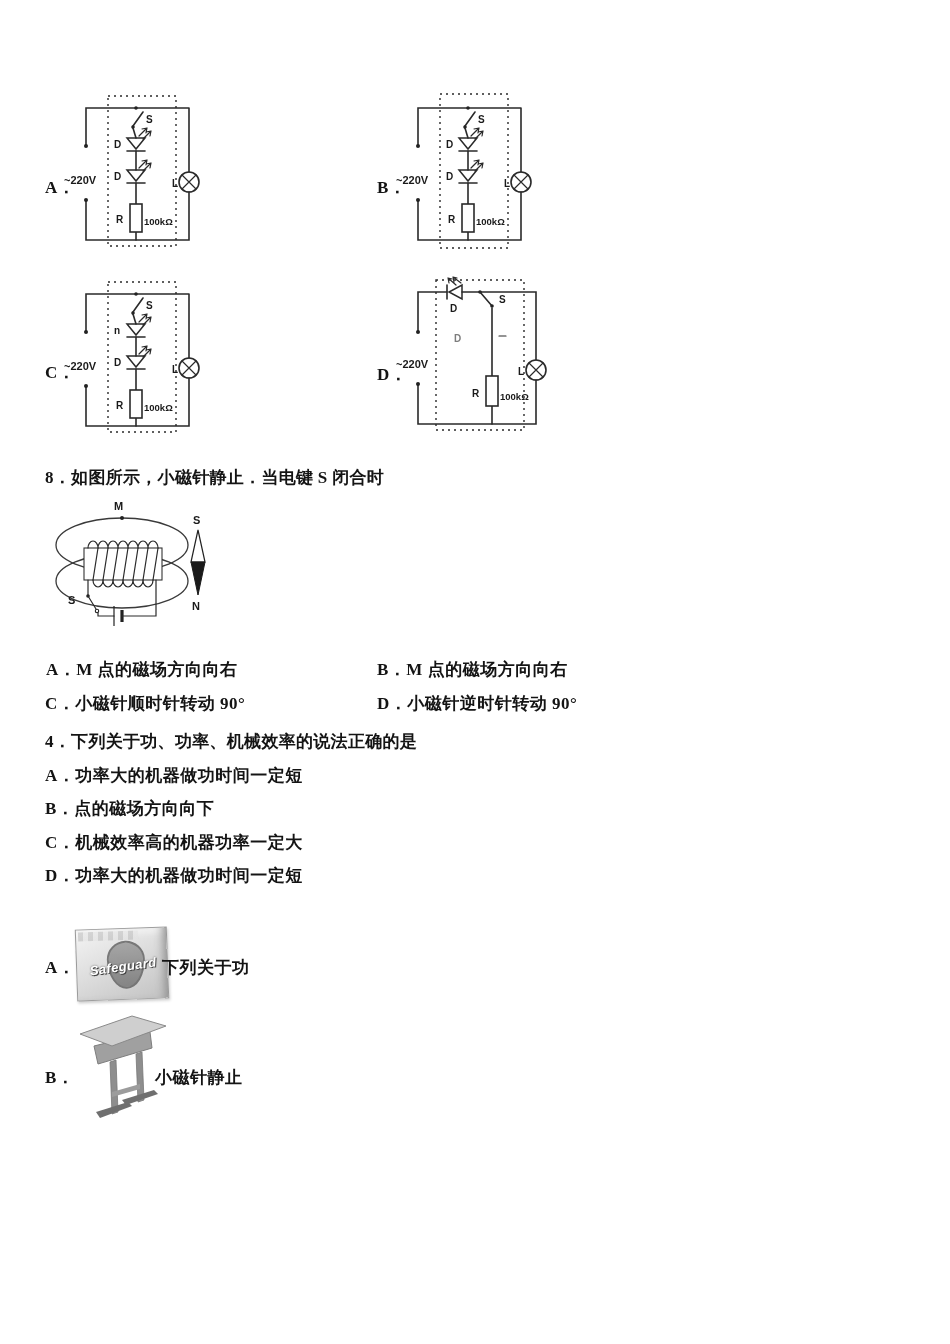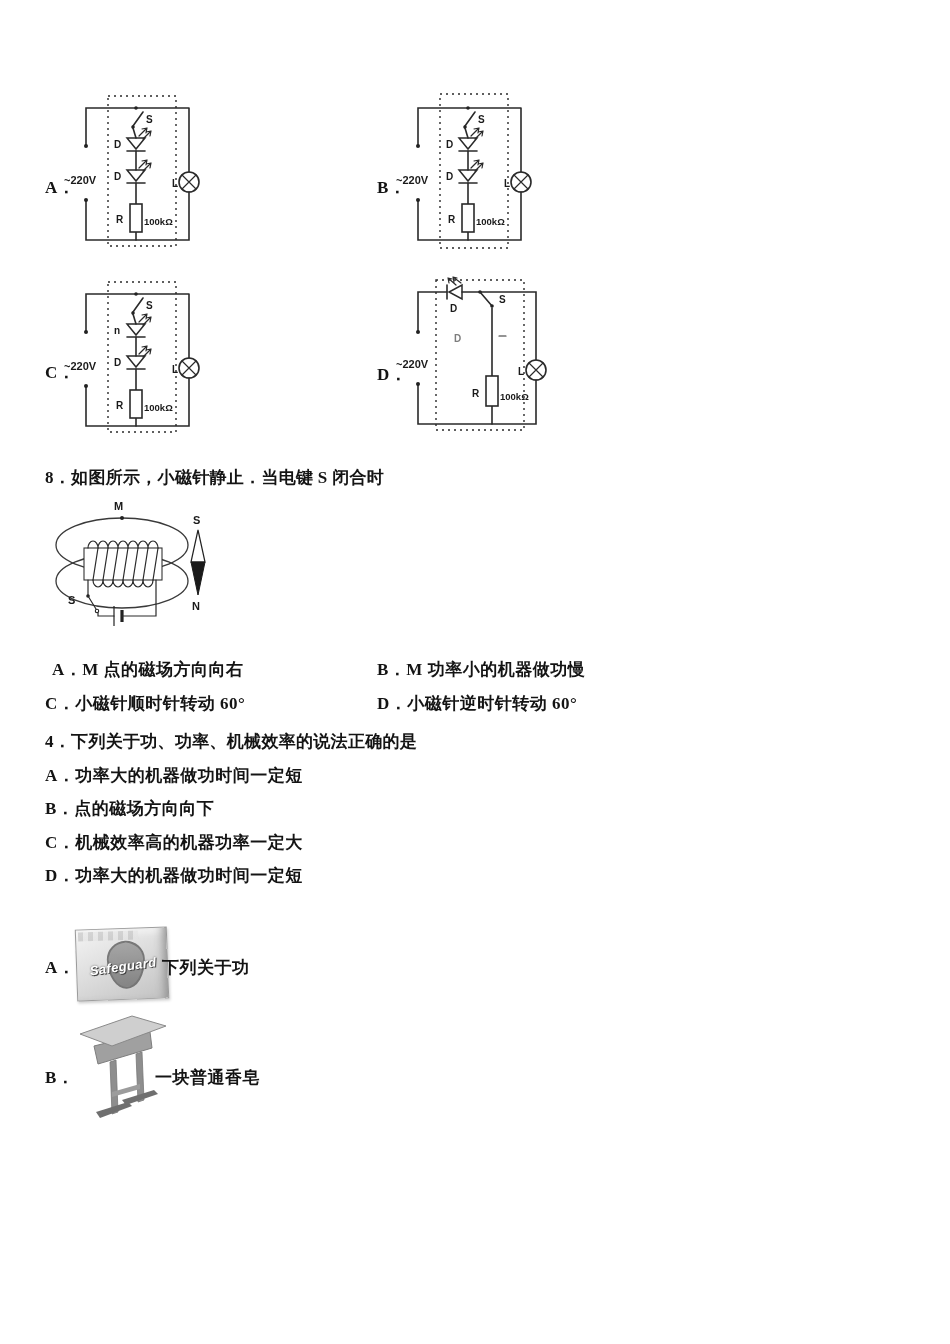--- a/index.html
+++ b/index.html
@@ -219,24 +219,24 @@
       <path class="w2" d="M78,118 L112,118 L112,82"></path>
     </g>
     <g>
       <text x="149" y="26" class="t11">S</text>
       <polygon points="154,32 161,64 147,64" fill="#ffffff" stroke="#222" stroke-width="1.2"></polygon>
       <polygon points="147,64 161,64 154,97" fill="#1a1a1a" stroke="#1a1a1a"></polygon>
       <text x="148" y="112" class="t11">N</text>
     </g>
   </svg>
 
-  <div class="txt" style="left:52px;top:658px">A．M 点的磁场方向向右</div>
-  <div class="txt" style="left:377px;top:658px">B．M 功率小的机器做功慢</div>
-  <div class="txt" style="left:45px;top:692px">C．小磁针顺时针转动 60°</div>
-  <div class="txt" style="left:377px;top:692px">D．小磁针逆时针转动 60°</div>
+  <div class="txt" style="left:46px;top:658px">A．M 点的磁场方向向右</div>
+  <div class="txt" style="left:377px;top:658px">B．M 点的磁场方向向右</div>
+  <div class="txt" style="left:45px;top:692px">C．小磁针顺时针转动 90°</div>
+  <div class="txt" style="left:377px;top:692px">D．小磁针逆时针转动 90°</div>
 
   <div class="txt stem" style="left:45px;top:730px">4．下列关于功、功率、机械效率的说法正确的是</div>
   <div class="txt" style="left:45px;top:764px">A．功率大的机器做功时间一定短</div>
   <div class="txt" style="left:45px;top:797px">B．点的磁场方向向下</div>
   <div class="txt" style="left:45px;top:831px">C．机械效率高的机器功率一定大</div>
   <div class="txt" style="left:45px;top:864px">D．功率大的机器做功时间一定短</div>
 
 
   <div class="txt" style="left:45px;top:956px">A．</div>
   <div class="soap">
@@ -249,15 +249,15 @@
   <div class="txt" style="left:45px;top:1066px">B．</div>
   <svg style="left:76px;top:1012px" width="92" height="112" viewBox="0 0 92 112">
     <polygon points="18,34 74,20 76,36 22,52" fill="#a0a0a0" stroke="#7d7d7d" stroke-width="1"></polygon>
     <polygon points="4,22 56,4 90,14 36,34" fill="#cfcfcf" stroke="#8a8a8a" stroke-width="1"></polygon>
     <polygon points="34,50 40,48 42,100 36,102" fill="#8e8e8e" stroke="#777" stroke-width=".8"></polygon>
     <polygon points="60,42 66,40 68,88 62,90" fill="#8e8e8e" stroke="#777" stroke-width=".8"></polygon>
     <polygon points="36,80 64,72 64,77 36,85" fill="#9c9c9c"></polygon>
     <polygon points="20,100 52,90 56,94 24,106" fill="#6f6f6f"></polygon>
     <polygon points="46,88 78,78 82,82 50,93" fill="#6f6f6f"></polygon>
   </svg>
-  <div class="txt" style="left:155px;top:1066px">一块普通香皂</div>
+  <div class="txt" style="left:155px;top:1066px">小磁针静止</div>
 
 </div>
 
 </body></html>

